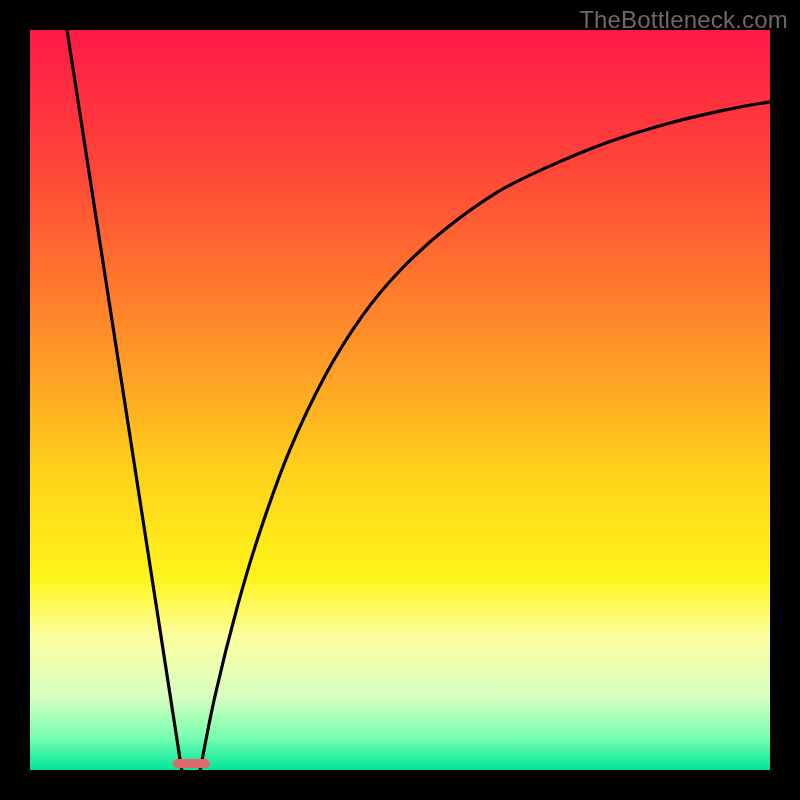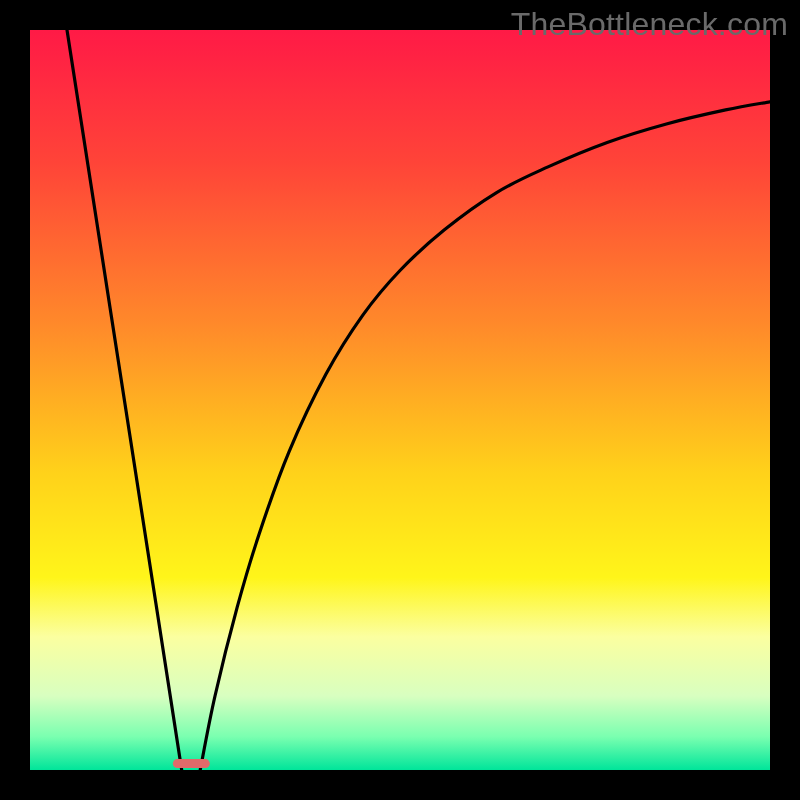--- a/index.html
+++ b/index.html
@@ -23,21 +23,21 @@
     top: 30px;
     width: 740px;
     height: 740px;
     overflow: hidden;
   }
   .watermark {
     position: absolute;
     top: 6px;
     right: 12px;
     color: #6a6a6a;
-    font-size: 32px;
+    font-size: 24px;
     font-weight: 400;
     letter-spacing: 0.2px;
     z-index: 50;
   }
   svg { display: block; }
 </style>
 </head>
 <body>
 
 <div class="frame">

